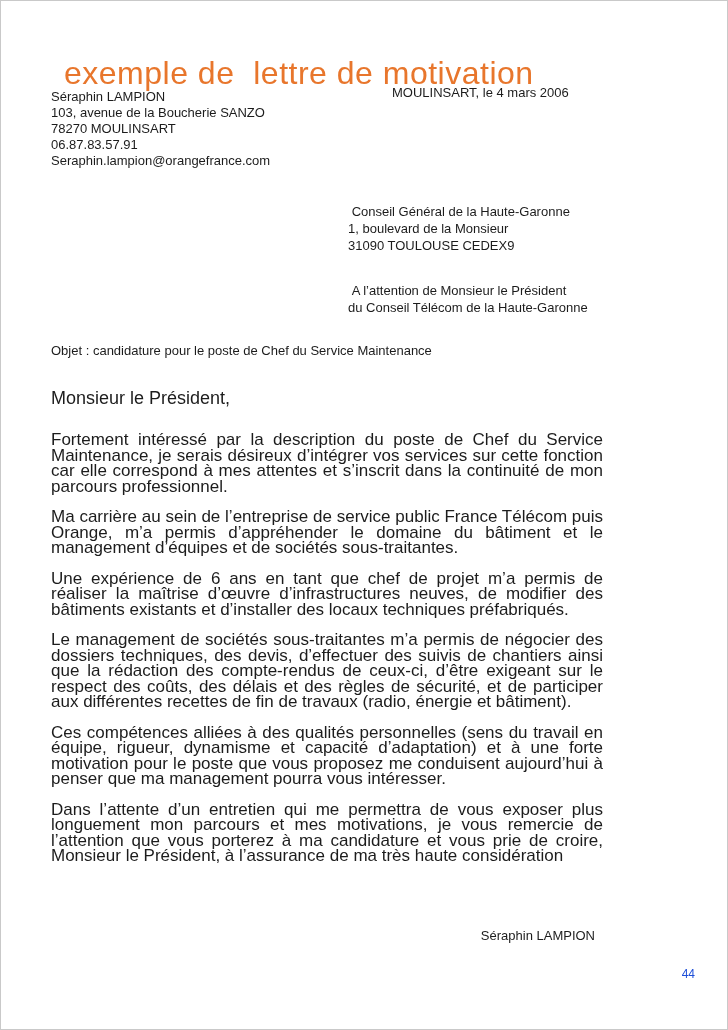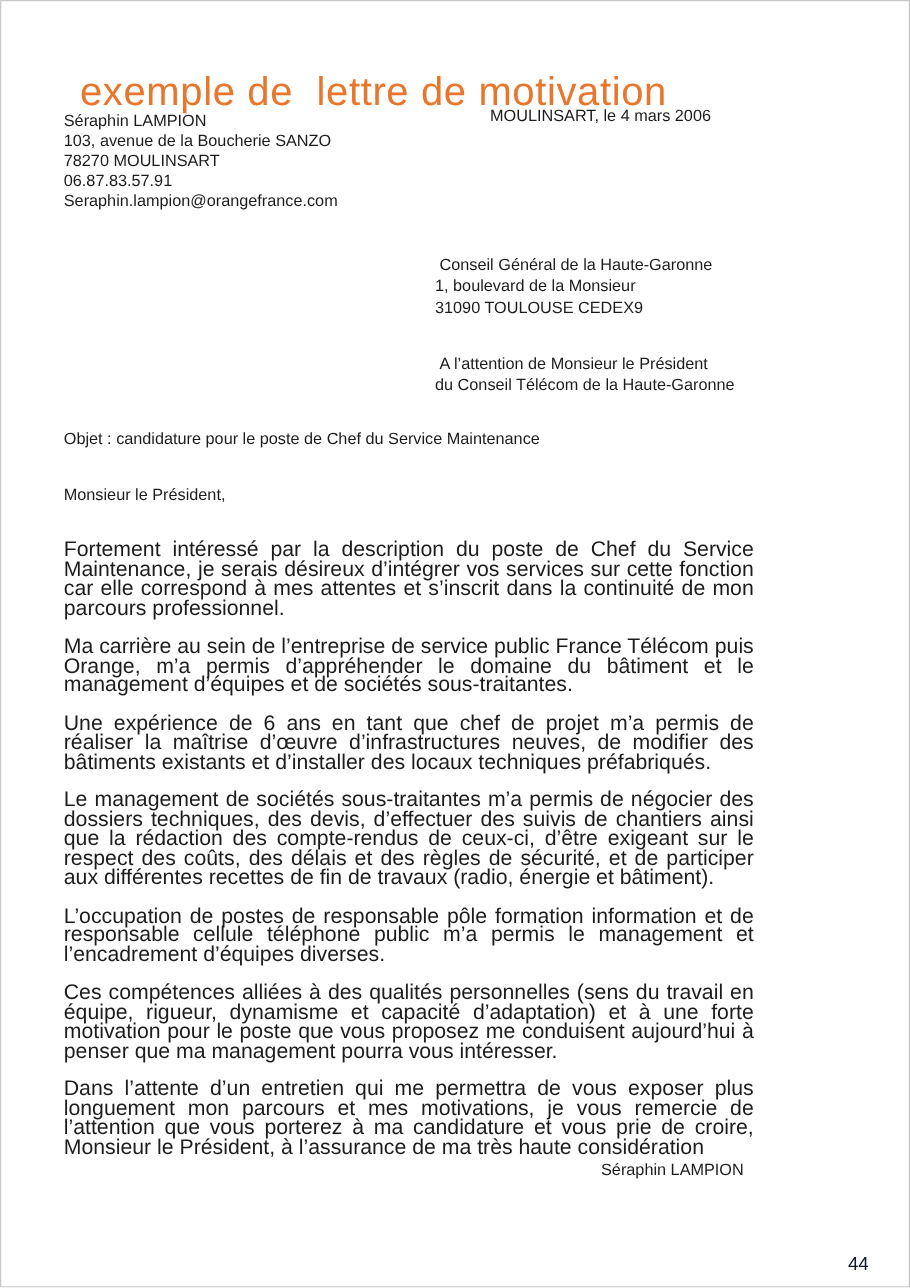--- a/index.html
+++ b/index.html
@@ -63,21 +63,21 @@
   .subject-line {
     position: absolute;
     top: 342px;
     left: 50px;
     font-size: 13px;
   }
   .salutation {
     position: absolute;
     top: 387px;
     left: 50px;
-    font-size: 13px;
+    font-size: 18px;
   }
   .letter-body {
     position: absolute;
     top: 431px;
     left: 50px;
     width: 552px;
     font-size: 17px;
     line-height: 15.5px;
     text-align: justify;
   }
@@ -87,24 +87,24 @@
   .signature {
     position: absolute;
     top: 927px;
     left: 50px;
     width: 544px;
     text-align: right;
     font-size: 13px;
   }
   .page-number {
     position: absolute;
-    top: 1002px;
+    top: 966px;
     right: 32px;
-    font-size: 15px;
-    color: #0f172a;
+    font-size: 12px;
+    color: #1d4ed8;
   }
 </style>
 </head>
 <body>
 
 <div class="page">
 
   <h1 class="page-title">exemple de  lettre de motivation</h1>
 
   <div class="sender-block block">
@@ -130,21 +130,20 @@
 
   <div class="subject-line">Objet : candidature pour le poste de Chef du Service Maintenance</div>
 
   <div class="salutation">Monsieur le Président,</div>
 
   <div class="letter-body">
     <p>Fortement intéressé par la description du poste de Chef du Service Maintenance,  je serais désireux d’intégrer vos services sur cette fonction car elle correspond à mes attentes et s’inscrit dans la continuité de mon parcours professionnel.</p>
     <p>Ma carrière au sein de l’entreprise de service public France Télécom puis Orange, m’a permis d’appréhender le domaine du bâtiment et le management d’équipes et de sociétés sous-traitantes.</p>
     <p>Une expérience de 6 ans en tant que chef de projet m’a permis de réaliser la maîtrise d’œuvre d’infrastructures neuves, de modifier des bâtiments existants et d’installer des locaux techniques préfabriqués.</p>
     <p>Le management de sociétés sous-traitantes m’a permis de négocier des dossiers techniques, des devis, d’effectuer des suivis de chantiers ainsi que la rédaction des compte-rendus de ceux-ci, d’être exigeant sur le respect des coûts, des délais et des règles de sécurité, et de participer aux différentes recettes de fin de travaux (radio, énergie et bâtiment).</p>
-    <p>L’occupation de postes de responsable pôle formation information et de responsable cellule téléphone public m’a permis le management et l’encadrement d’équipes diverses.</p>
     <p>Ces compétences alliées à des qualités personnelles (sens du travail en équipe, rigueur, dynamisme et capacité d’adaptation) et à une forte motivation pour le poste que vous proposez me conduisent aujourd’hui à penser que ma management pourra vous intéresser.</p>
     <p>Dans l’attente d’un entretien qui me permettra de vous exposer plus longuement mon parcours et mes motivations, je vous remercie de l’attention que vous porterez à ma candidature et vous prie de croire, Monsieur le Président, à l’assurance de ma très haute considération</p>
   </div>
 
   <div class="signature">Séraphin LAMPION</div>
 
   <div class="page-number">44</div>
 
 </div>
 

